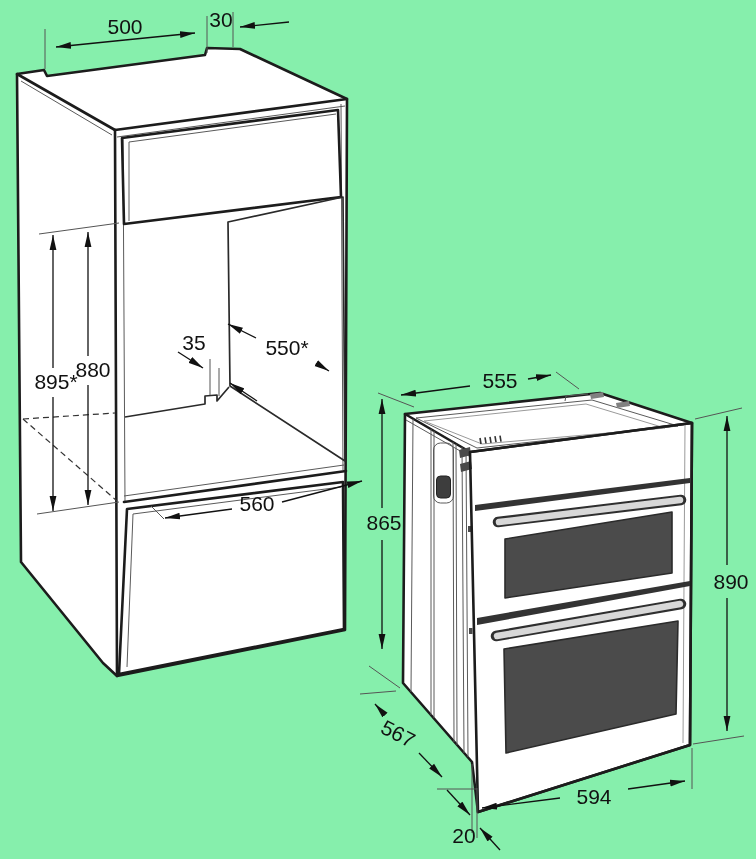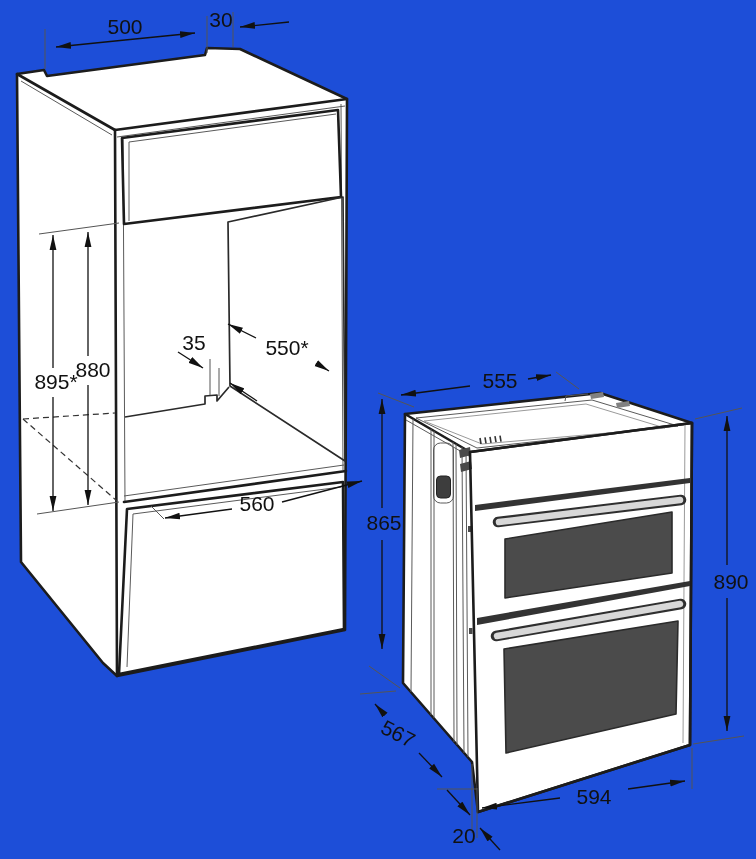--- a/index.html
+++ b/index.html
@@ -1,16 +1,16 @@
 <!DOCTYPE html>
 <html><head>
 <meta charset="utf-8">
 <style>
   html,body{margin:0;padding:0;background:#ffffff;}
-  .page{width:756px;height:859px;position:relative;background:#1d4ed8;font-family:"Liberation Sans",sans-serif;}
+  .page{width:756px;height:859px;position:relative;background:#86efac;font-family:"Liberation Sans",sans-serif;}
   svg{display:block;}
   .e-thick{stroke:#1c1c1c;stroke-width:2.6;fill:none;stroke-linejoin:round;stroke-linecap:round;}
   .e-med{stroke:#2a2a2a;stroke-width:1.7;fill:none;stroke-linejoin:round;}
   .e-thin{stroke:#5a5a5a;stroke-width:1;fill:none;stroke-linejoin:round;}
   .e-faint{stroke:#9a9a9a;stroke-width:1;fill:none;}
   .dim{stroke:#111;stroke-width:1.3;fill:none;}
   .ext{stroke:#555;stroke-width:1;fill:none;}
   .dashed{stroke:#333;stroke-width:1.2;fill:none;stroke-dasharray:6 4;}
   .fw{fill:#fff;}
   text.dimlbl{font-family:"Liberation Sans",sans-serif;font-size:21px;fill:#111;}

